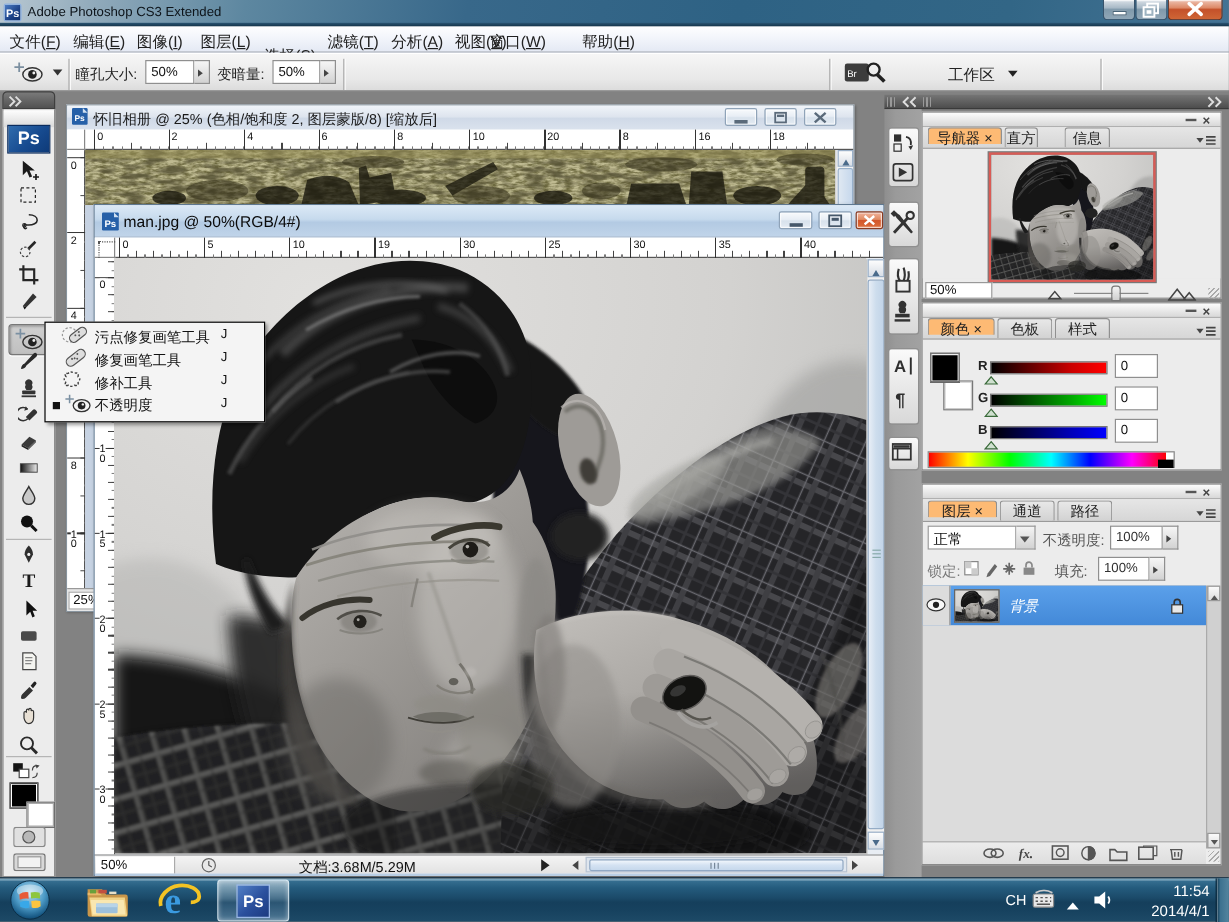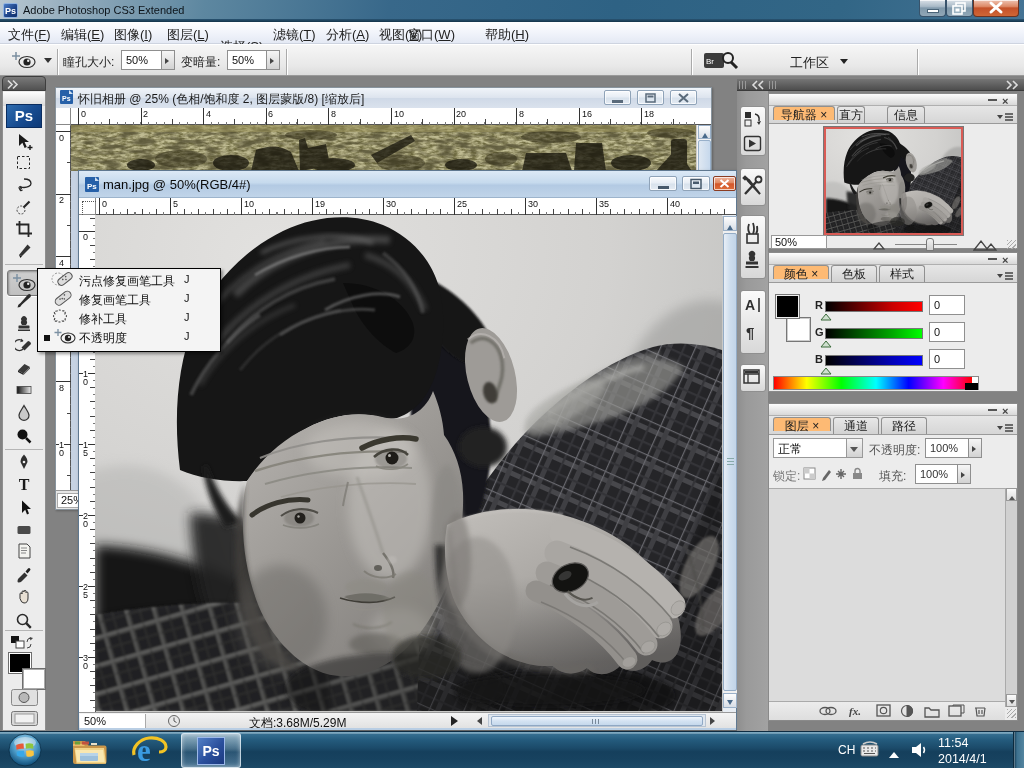--- a/index.html
+++ b/index.html
@@ -735,20 +735,36 @@
       <path d="M1 2 h5.5 v5.5 h-5.5 Z M6.5 7.5 h5.5 v5.5 h-5.5 Z" fill="#ccc"></path>
       <path d="M20 12 L26 4 l2 2 -6 8 -3 1 Z" fill="#666"></path>
       <path d="M38 3 v10 M33 8 h10 M35 5 l6 6 M41 5 l-6 6" stroke="#666" stroke-width="1.4"></path>
       <rect x="50" y="7" width="9" height="6" fill="#888"></rect>
       <path d="M52 7 v-2 a2.5 2.5 0 0 1 5 0 v2" fill="none" stroke="#888" stroke-width="1.4"></path>
     </svg>
 <div class="lbl" style="left:110px;top:64px;color:#555">填充:</div>
 <div class="inp" style="left:146px;top:60px;width:43px;height:20px;color:#333">100%</div>
 <div class="spin" style="left:189px;top:60px;width:13px;height:20px"></div>
 <div class="a" style="left:0;top:84px;width:236px;height:213px;background:#dcdcdc;border-top:1px solid #aaa"></div>
+<div class="a" style="left:0;top:84px;width:236px;height:33px;background:linear-gradient(#5ba0ea,#4389d8)">
+<div class="a" style="left:0;top:0;width:23px;height:33px;background:#dcdcdc;border-right:1px solid #999">
+        <svg width="18" height="12" style="position:absolute;left:2px;top:10px">
+          <ellipse cx="9" cy="6" rx="7.5" ry="5" fill="#f8f8f8" stroke="#333"></ellipse>
+          <circle cx="9" cy="6" r="2.6" fill="#222"></circle>
+        </svg>
+      </div>
+<div class="a" style="left:26px;top:3px;width:38px;height:28px;background:#999;border:1px solid #666"><svg width="36" height="26" viewBox="0 0 627 496" preserveAspectRatio="none">
+          <use href="#mph"></use>
+        </svg></div>
+<div class="a" style="left:72px;top:9px;font-size:12px;color:#fff;font-style:italic">背景</div>
+<svg width="12" height="14" class="a" style="left:206px;top:10px">
+        <rect x="1.5" y="6" width="9" height="7" fill="#e8e8e8" stroke="#333"></rect>
+        <path d="M3.5 6 v-2 a2.5 2.5 0 0 1 5 0 v2" fill="none" stroke="#333" stroke-width="1.4"></path>
+      </svg>
+</div>
 <div class="a" style="left:236px;top:84px;width:12px;height:219px;background:#d0d0d0;border-left:1px solid #aaa">
 <div style="position:absolute;left:0;top:0;width:11px;height:13px;background:linear-gradient(#fafafa,#ddd);border:1px solid #999">
         <div style="position:absolute;left:2px;top:4px;border:3px solid transparent;border-bottom:4px solid #555"></div>
       </div>
 <div style="position:absolute;left:0;top:206px;width:11px;height:13px;background:linear-gradient(#fafafa,#ddd);border:1px solid #999">
         <div style="position:absolute;left:2px;top:5px;border:3px solid transparent;border-top:4px solid #555"></div>
       </div>
 </div>
 <div class="a" style="left:0;top:297px;width:236px;height:19px;background:linear-gradient(#ececec,#dedede);border-top:1px solid #aaa"></div>
 <svg width="200" height="16" class="a" style="left:48px;top:299px" fill="none" stroke="#555">
@@ -809,15 +825,15 @@
 <svg width="20" height="16" class="a" style="left:860px;top:9px">
       <rect x="1" y="4" width="17" height="11" rx="1.5" fill="#e8e8e8" stroke="#888"></rect>
       <path d="M3 7 h2 M7 7 h2 M11 7 h2 M15 7 h1 M3 10 h2 M7 10 h2 M11 10 h2 M15 10 h1 M4 12.5 h11" stroke="#555" stroke-width="1.2"></path>
       <path d="M3 3 Q10 -1 17 3" stroke="#ccc" stroke-width="1.5" fill="none"></path>
     </svg>
 <div class="a" style="left:889px;top:15px;border:5px solid transparent;border-bottom:6px solid #fff"></div>
 <svg width="18" height="18" class="a" style="left:910px;top:9px">
       <path d="M2 6 h4 l5-4 v14 l-5-4 h-4 Z" fill="#fff"></path>
       <path d="M13.5 6 q2 3 0 6" stroke="#fff" stroke-width="1.5" fill="none"></path>
     </svg>
-<div class="a" style="left:938px;top:3px;width:70px;height:32px;font-size:12.5px;color:#fff;text-align:left;line-height:16px">11:54<br>2014/4/1</div>
+<div class="a" style="left:938px;top:3px;width:70px;height:32px;font-size:12.5px;color:#fff;text-align:right;line-height:16px">11:54<br>2014/4/1</div>
 <div class="a" style="left:1013px;top:0;width:11px;height:37px;background:linear-gradient(90deg,#10364e,#3d718f 30%,#54859f);border-left:1px solid #0c2a3e;box-shadow:inset 1px 0 0 rgba(255,255,255,.3)"></div>
 </div>
 
 </body></html>

